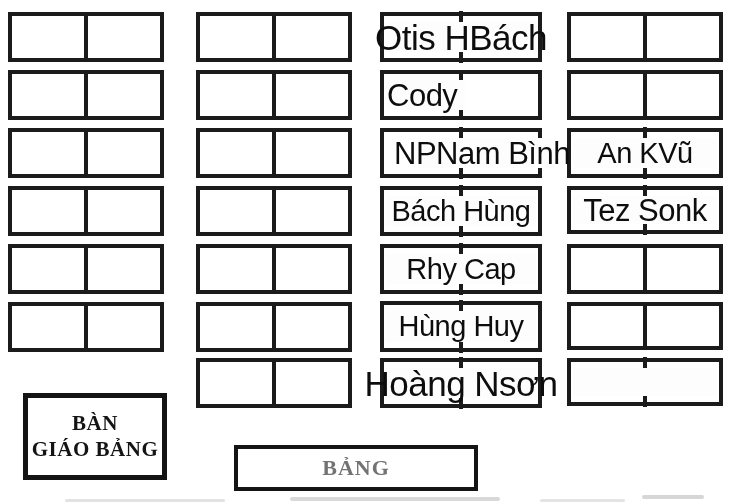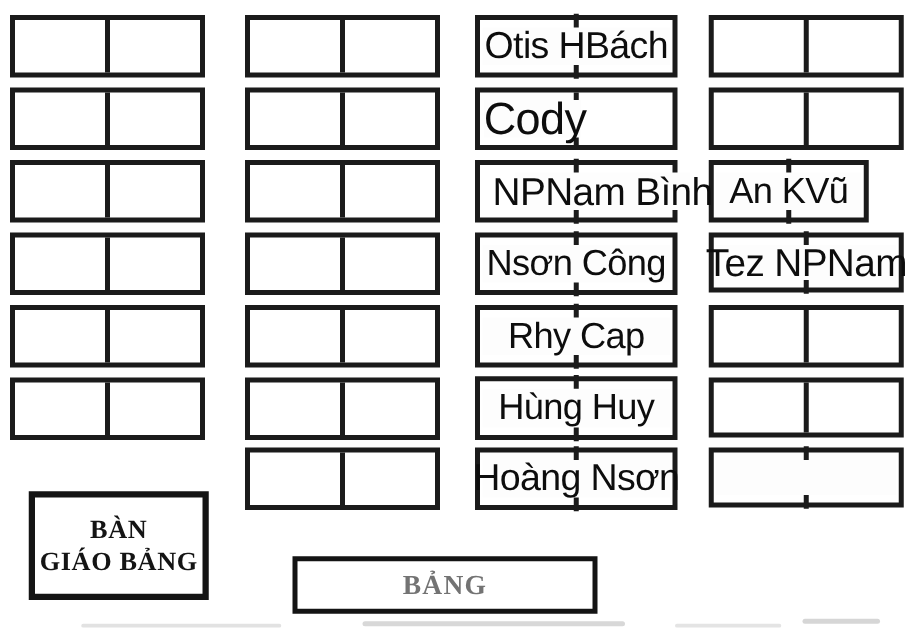--- a/index.html
+++ b/index.html
@@ -15,25 +15,25 @@
   .dv{ 
     position:absolute;left:50%;top:0;bottom:0;width:4px;margin-left:-2px;
     background:#1b1b1b;z-index:1;
   }
   .dv.out{ 
     top:-5px;bottom:-5px;
   }
   .lbl{ 
     position:absolute;left:2px;right:2px;top:6px;bottom:6px;z-index:2;
     background:#fdfdfd;display:flex;align-items:center;justify-content:center;
-    font-size:30px;line-height:1;white-space:nowrap;color:#0d0d0d;
+    font-size:35px;line-height:1;white-space:nowrap;color:#0d0d0d;
     letter-spacing:-0.5px;
   }
   .lbl.wide{left:-14px;right:-14px;font-size:31px;margin-left:42px;}
-  .lbl.cody{right:auto;left:3px;width:78px;justify-content:flex-start;font-size:36px;}
+  .lbl.cody{right:auto;left:3px;width:78px;justify-content:flex-start;font-size:31px;}
   .lbl.f29{font-size:29px;}
   .lbl.f31{font-size:31px;}
   
   .teacher{
     position:absolute;left:23px;top:393px;width:144px;height:87px;
     box-sizing:border-box;border:5px solid #141414;background:#fff;
     display:flex;flex-direction:column;align-items:center;justify-content:center;
     font-family:"Liberation Serif",serif;font-weight:bold;font-size:21px;
     line-height:1.2;letter-spacing:0.5px;color:#141414;text-align:center;
   }
@@ -111,48 +111,48 @@
   <div class="desk" style="left:380px;top:70px;width:162px;height:50px">
     <i class="dv"></i>
     <span class="lbl cody">Cody</span>
   </div>
   <div class="desk" style="left:380px;top:128px;width:162px;height:50px">
     <i class="dv out"></i>
     <span class="lbl wide">NPNam Bình</span>
   </div>
   <div class="desk" style="left:380px;top:186px;width:162px;height:50px">
     <i class="dv out"></i>
-    <span class="lbl f29">Nsơn Công</span>
+    <span class="lbl f29">Bách Hùng</span>
   </div>
   <div class="desk" style="left:380px;top:301px;width:162px;height:51px">
     <i class="dv out"></i>
     <span class="lbl f29">Hùng Huy</span>
   </div>
   <div class="desk" style="left:380px;top:244px;width:162px;height:50px">
     <i class="dv out"></i>
     <span class="lbl f29">Rhy Cap</span>
   </div>
   <div class="desk" style="left:380px;top:358px;width:162px;height:50px">
     <i class="dv out"></i>
     <span class="lbl">Hoàng Nsơn</span>
   </div>
 
   <div class="desk" style="left:567px;top:12px;width:156px;height:50px">
       <i class="dv"></i>
     </div>
   <div class="desk" style="left:567px;top:70px;width:156px;height:50px">
       <i class="dv"></i>
     </div>
-  <div class="desk" style="left:567px;top:128px;width:128px;height:50px">
+  <div class="desk" style="left:567px;top:128px;width:156px;height:50px">
     <i class="dv out"></i>
     <span class="lbl f29">An KVũ</span>
   </div>
   <div class="desk" style="left:567px;top:186px;width:156px;height:48px">
     <i class="dv out"></i>
-    <span class="lbl f31">Tez NPNam</span>
+    <span class="lbl f31">Tez Sonk</span>
   </div>
   <div class="desk" style="left:567px;top:244px;width:156px;height:50px">
       <i class="dv"></i>
     </div>
   <div class="desk" style="left:567px;top:302px;width:156px;height:48px">
       <i class="dv"></i>
     </div>
   <div class="desk" style="left:567px;top:358px;width:156px;height:48px">
     <i class="dv out"></i>
     <span class="lbl"></span>

